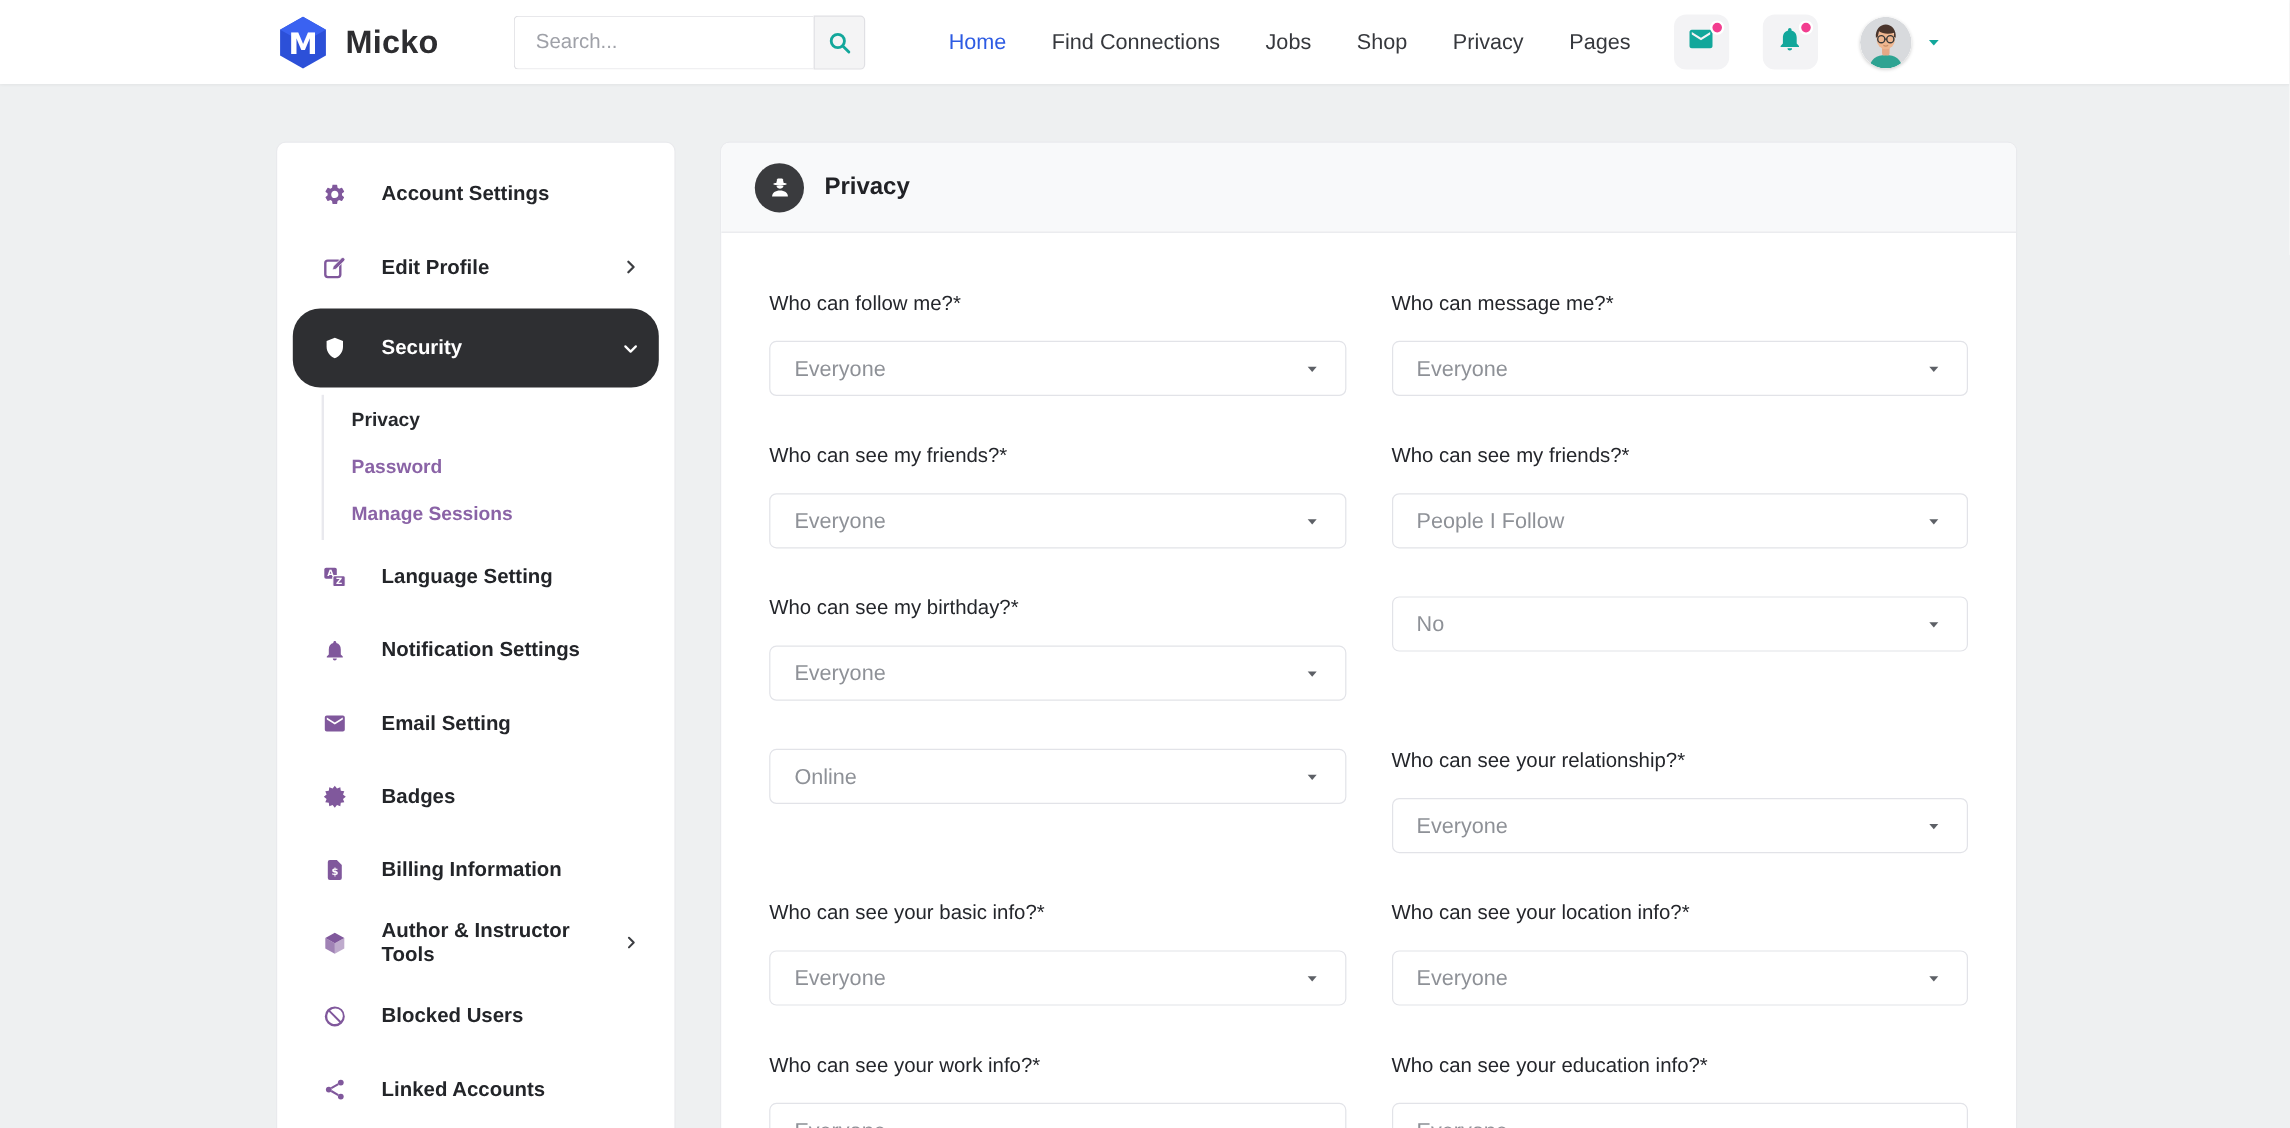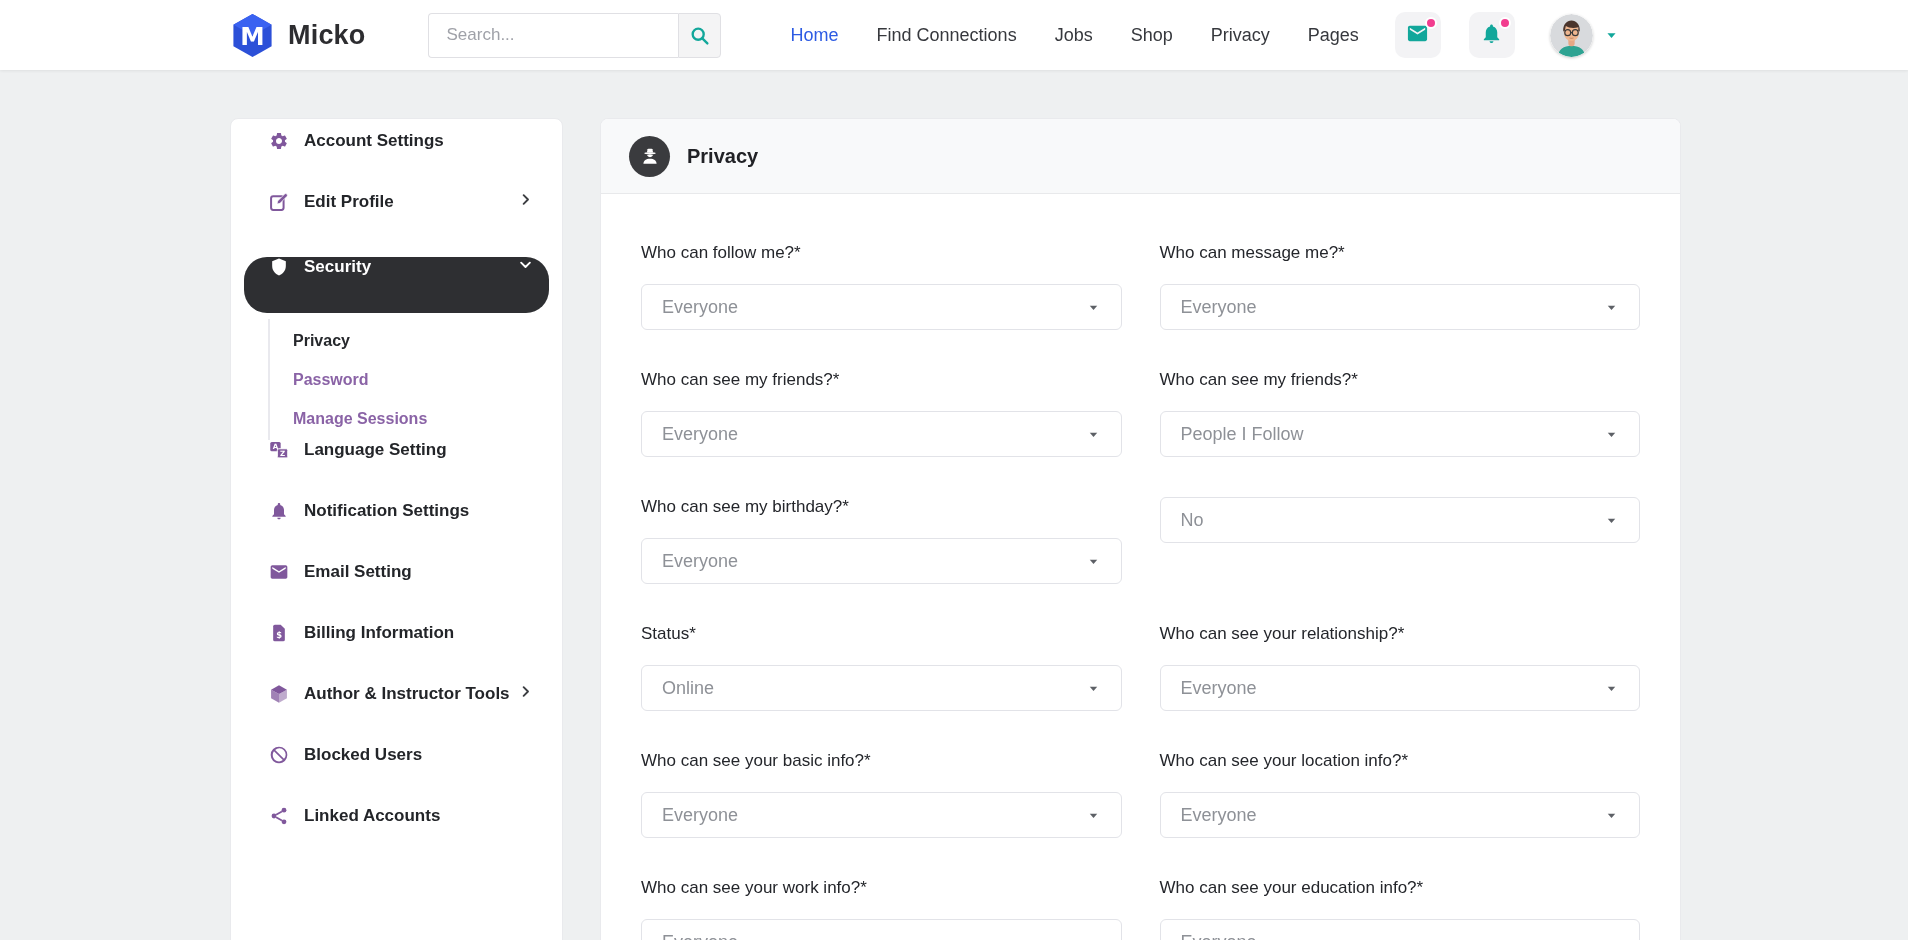--- a/index.html
+++ b/index.html
@@ -40,28 +40,28 @@
             box-shadow:0 1px 3px rgba(0,0,0,.2); }
   .avatar svg { width:100%; height:100%; display:block; }
   .avatar-caret { width:15px; height:15px; margin-left:11px; color:var(--teal); }
 
   
   .content { position:relative; height:870px; }
 
   .sidebar-card { position:absolute; left:230px; top:48px; width:333px; height:900px;
                   background:#fff; border:1px solid #e9eaed; border-radius:8px;
                   padding:12px 13px; }
-  .side-item { height:61px; display:flex; padding:0 16px 0 25px;
-               border-radius:8px; cursor:pointer; }
+  .side-item { height:61px; display:flex; align-items:center; padding:0 16px 0 25px;
+               border-radius:8px; cursor:pointer;gap:14px; }
   .s-icon { width:20px; height:20px; color:#80589c; margin-right:15px; flex:none; }
   .s-icon svg { width:100%; height:100%; display:block; }
   .s-label { font-size:17px; font-weight:600; color:#232529; }
   .side-chev { width:15px; height:15px; margin-left:auto; color:#3c3e42; }
   .side-chev svg { width:100%; height:100%; display:block; }
-  .side-item.active { background:#2e2f32; height:56px; margin:4px 0;border-radius:23px; }
+  .side-item.active { background:#2e2f32; height:66px; margin:4px 0;border-radius:23px; }
   .side-item.active .s-icon, .side-item.active .s-label,
   .side-item.active .side-chev { color:#fff; }
 
   .submenu { margin:6px 0 0 24px; border-left:2px solid #e9e9ee; padding:2px 0; }
   .sub-item { height:39px; display:flex; align-items:center; padding-left:23px;
               font-size:16px; font-weight:600; color:#8a63a6; cursor:pointer; }
   .sub-item.active { color:#26282c; }
 
   .main-card { position:absolute; left:600px; top:48px; width:1081px; height:900px;
                background:#fff; border:1px solid #e9eaed; border-radius:8px;
@@ -227,20 +227,28 @@
           <span class="s-icon">
             <svg viewBox="0 0 24 24" fill="currentColor">
               <path d="M20 4H4c-1.1 0-2 .9-2 2v12c0 1.1.9 2 2 2h16c1.1 0 2-.9 2-2V6c0-1.1-.9-2-2-2zm0 4l-8 5-8-5V6l8 5 8-5v2z"></path>
             </svg>
           </span>
           <span class="s-label">Email Setting</span>
         </li>
         <li class="side-item">
           <span class="s-icon">
             <svg viewBox="0 0 24 24" fill="currentColor">
+              <polygon points="23,12 20.2,14.2 21.5,17.5 18,18 17.5,21.5 14.2,20.2 12,23 9.8,20.2 6.5,21.5 6,18 2.5,17.5 3.8,14.2 1,12 3.8,9.8 2.5,6.5 6,6 6.5,2.5 9.8,3.8 12,1 14.2,3.8 17.5,2.5 18,6 21.5,6.5 20.2,9.8"></polygon>
+            </svg>
+          </span>
+          <span class="s-label">Badges</span>
+        </li>
+        <li class="side-item">
+          <span class="s-icon">
+            <svg viewBox="0 0 24 24" fill="currentColor">
               <path d="M14 2H7a2 2 0 0 0-2 2v16a2 2 0 0 0 2 2h10a2 2 0 0 0 2-2V7l-5-5z"></path>
               <text x="12.2" y="17.5" font-size="10" font-weight="bold" fill="#fff" text-anchor="middle" font-family="DejaVu Sans, sans-serif">$</text>
             </svg>
           </span>
           <span class="s-label">Billing Information</span>
         </li>
         <li class="side-item">
           <span class="s-icon">
             <svg viewBox="0 0 24 24" fill="currentColor">
               <polygon points="12,1.5 21.5,6.8 12,12 2.5,6.8"></polygon>
@@ -349,21 +357,20 @@
           <div class="select">
             <span class="select-value">No</span>
             <span class="select-caret">
               <svg viewBox="0 0 24 24">
                 <path d="M6 9h12l-6 7z" fill="currentColor"></path>
               </svg>
             </span>
           </div>
         </div>
         <div class="field-group">
-          <div class="field-label">Status*</div>
           <div class="select">
             <span class="select-value">Online</span>
             <span class="select-caret">
               <svg viewBox="0 0 24 24">
                 <path d="M6 9h12l-6 7z" fill="currentColor"></path>
               </svg>
             </span>
           </div>
         </div>
         <div class="field-group">

